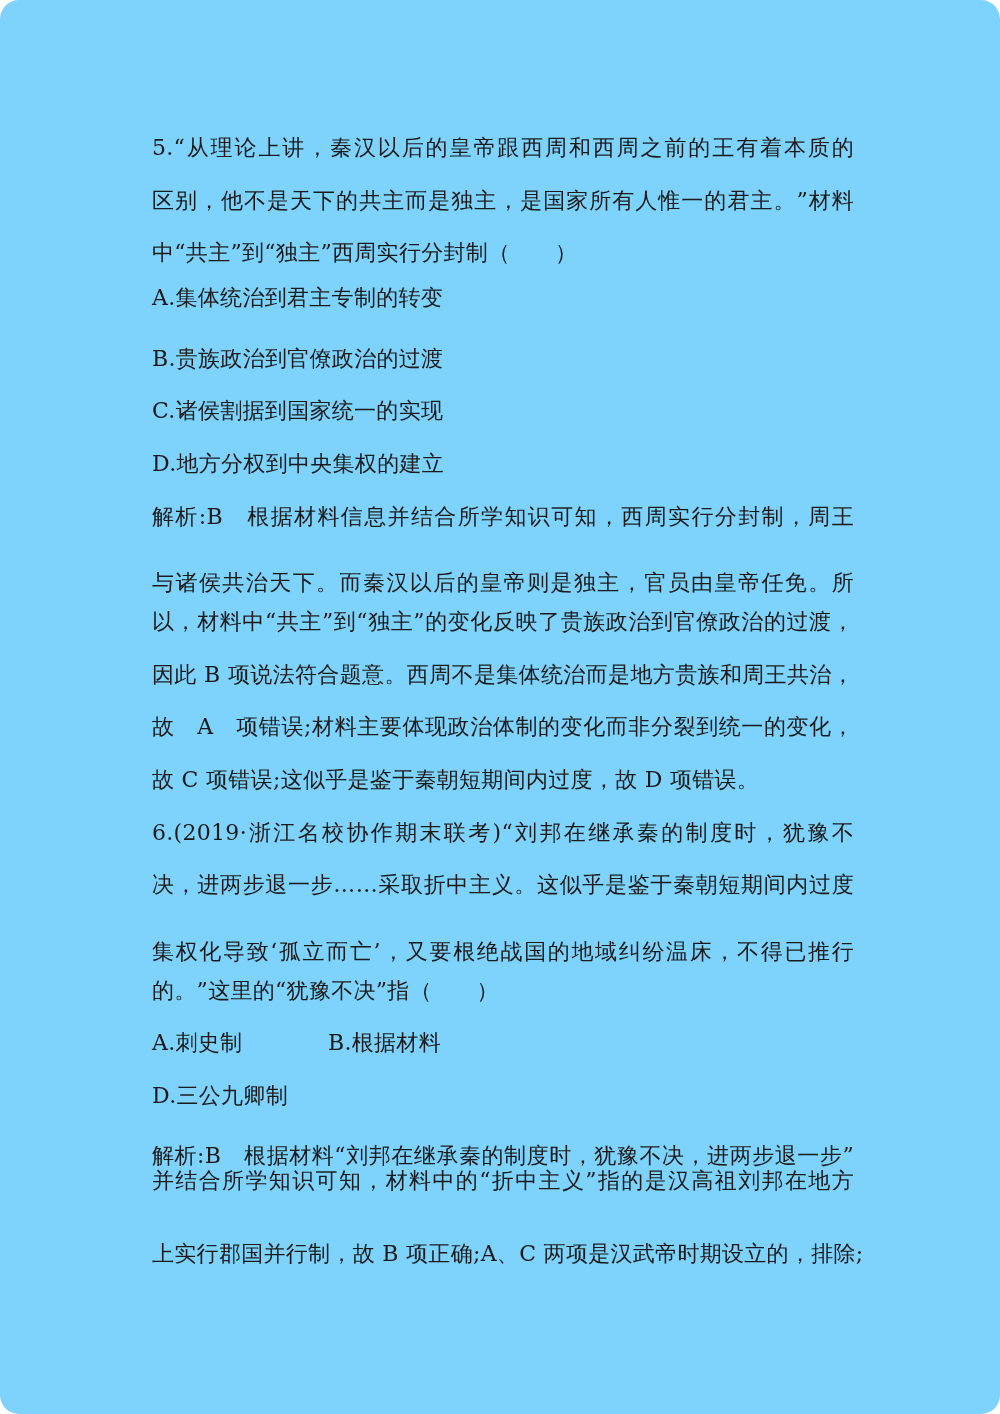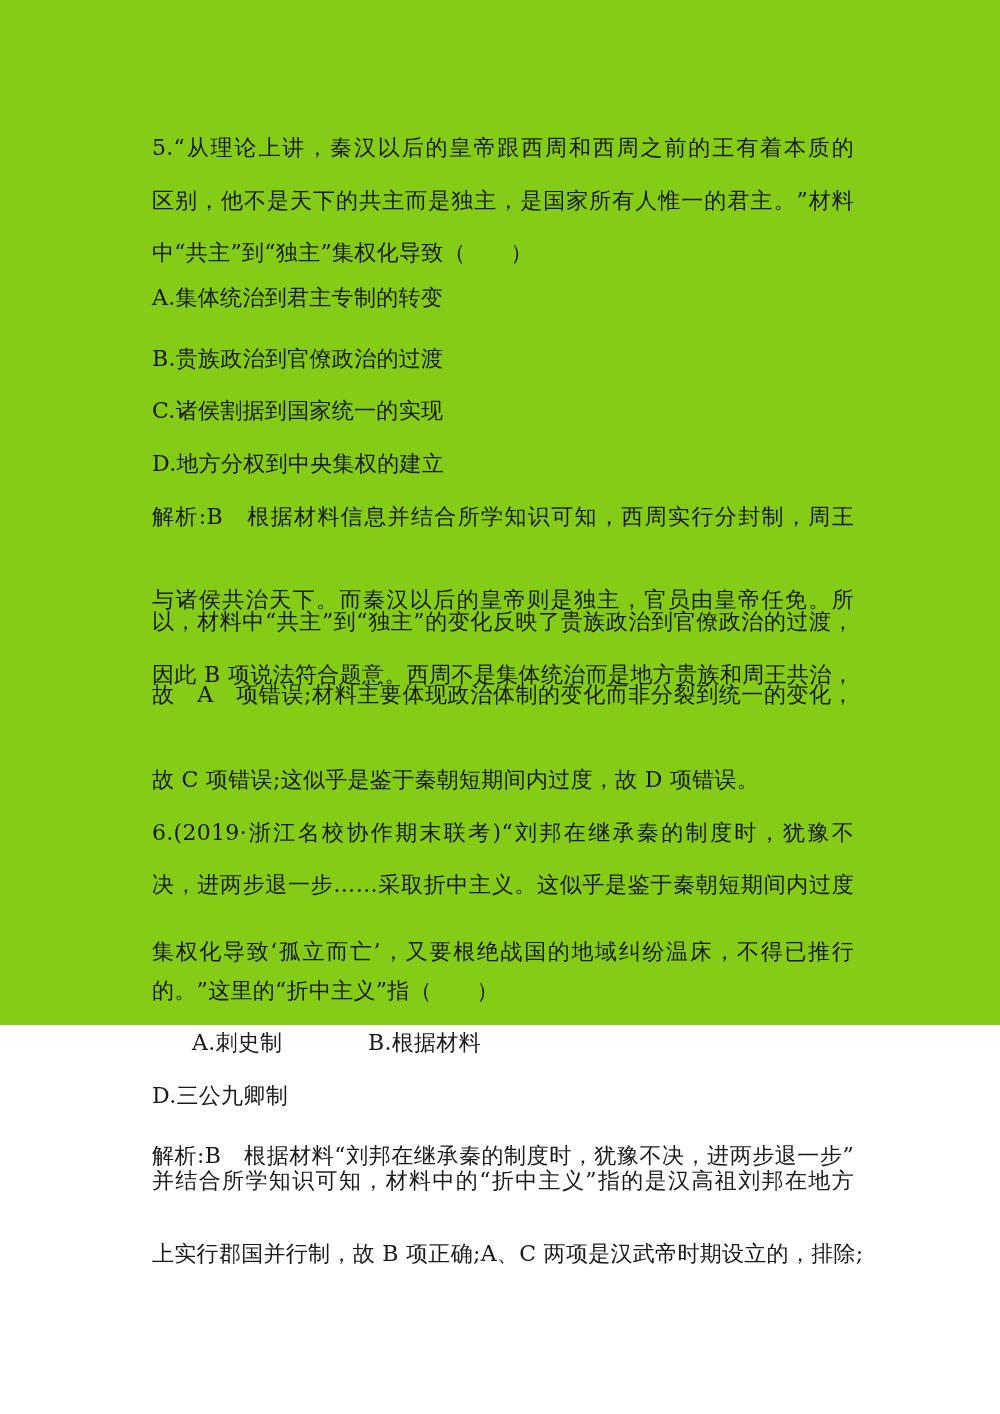--- a/index.html
+++ b/index.html
@@ -13,75 +13,75 @@
     position: relative;
     overflow: hidden;
     font-family: "DejaVu Serif", "Liberation Serif", serif;
     color: #1a1a1a;
   }
   .page {
     position: absolute;
     left: 0;
     top: 0;
     width: 1000px;
-    height: 1025px;
-    background: #84cc16;
+    height: 1414px;
+    background: #7dd3fc;
+    border-radius: 19px;
   }
   .line {
     position: absolute;
     left: 152px;
     height: 40px;
     line-height: 40px;
     font-size: 22px;
     white-space: nowrap;
     letter-spacing: 0.3px;
   }
   .justify {
     width: 702px;
     text-align: justify;
     text-align-last: justify;
   }
   .opt-pair {
     display: flex;
   }
   .opt-pair .col-a {
     width: 176px;
-    margin-left: 40px;
   }
 </style>
 </head>
 <body>
 
 <div class="page">
 
   <div>
     <div class="line justify" style="top:128px">5.“从理论上讲，秦汉以后的皇帝跟西周和西周之前的王有着本质的</div>
     <div class="line justify" style="top:181px">区别，他不是天下的共主而是独主，是国家所有人惟一的君主。”材料</div>
-    <div class="line" style="top:233px">中“共主”到“独主”集权化导致（　　）</div>
+    <div class="line" style="top:233px">中“共主”到“独主”西周实行分封制（　　）</div>
 
     <div class="line" style="top:278px">A.集体统治到君主专制的转变</div>
     <div class="line" style="top:339px">B.贵族政治到官僚政治的过渡</div>
     <div class="line" style="top:391px">C.诸侯割据到国家统一的实现</div>
     <div class="line" style="top:444px">D.地方分权到中央集权的建立</div>
 
     <div>
       <div class="line justify" style="top:497px">解析:B　根据材料信息并结合所学知识可知，西周实行分封制，周王</div>
-      <div class="line justify" style="top:580px">与诸侯共治天下。而秦汉以后的皇帝则是独主，官员由皇帝任免。所</div>
+      <div class="line justify" style="top:563px">与诸侯共治天下。而秦汉以后的皇帝则是独主，官员由皇帝任免。所</div>
       <div class="line justify" style="top:602px">以，材料中“共主”到“独主”的变化反映了贵族政治到官僚政治的过渡，</div>
       <div class="line justify" style="top:655px">因此 B 项说法符合题意。西周不是集体统治而是地方贵族和周王共治，</div>
-      <div class="line justify" style="top:675px">故　A　项错误;材料主要体现政治体制的变化而非分裂到统一的变化，</div>
+      <div class="line justify" style="top:707px">故　A　项错误;材料主要体现政治体制的变化而非分裂到统一的变化，</div>
       <div class="line" style="top:760px">故 C 项错误;这似乎是鉴于秦朝短期间内过度，故 D 项错误。</div>
     </div>
   </div>
 
   <div>
     <div class="line justify" style="top:813px">6.(2019·浙江名校协作期末联考)“刘邦在继承秦的制度时，犹豫不</div>
     <div class="line justify" style="top:865px">决，进两步退一步……采取折中主义。这似乎是鉴于秦朝短期间内过度</div>
     <div class="line justify" style="top:932px">集权化导致‘孤立而亡’，又要根绝战国的地域纠纷温床，不得已推行</div>
-    <div class="line" style="top:971px">的。”这里的“折中主义”指（　　）</div>
+    <div class="line" style="top:971px">的。”这里的“犹豫不决”指（　　）</div>
 
     <div class="line opt-pair" style="top:1023px">
       <span class="col-a">A.刺史制</span>
       <span>B.根据材料</span>
     </div>
     <div class="line opt-pair" style="top:1076px">
       <span>D.三公九卿制</span>
     </div>
 
     <div>

